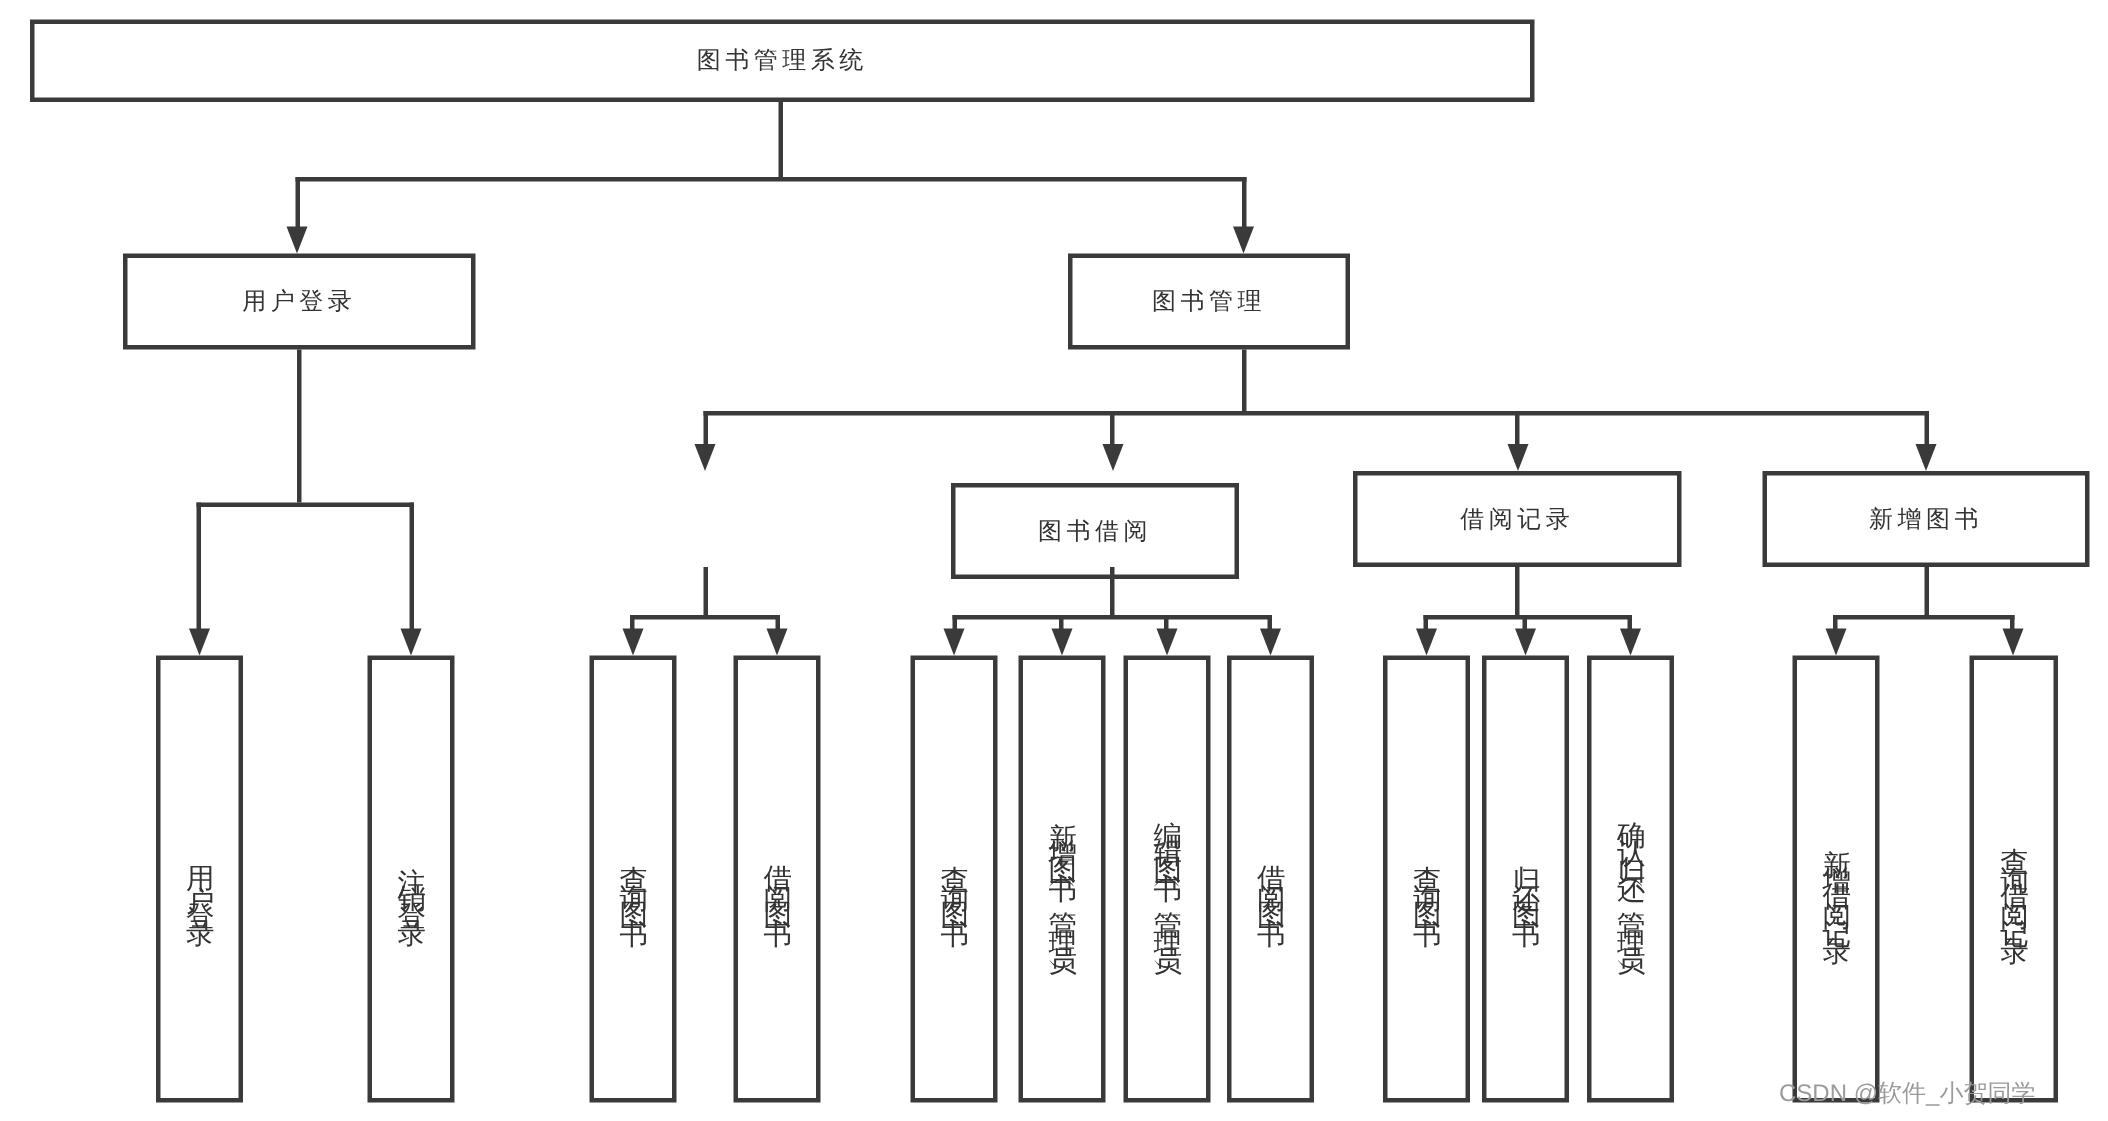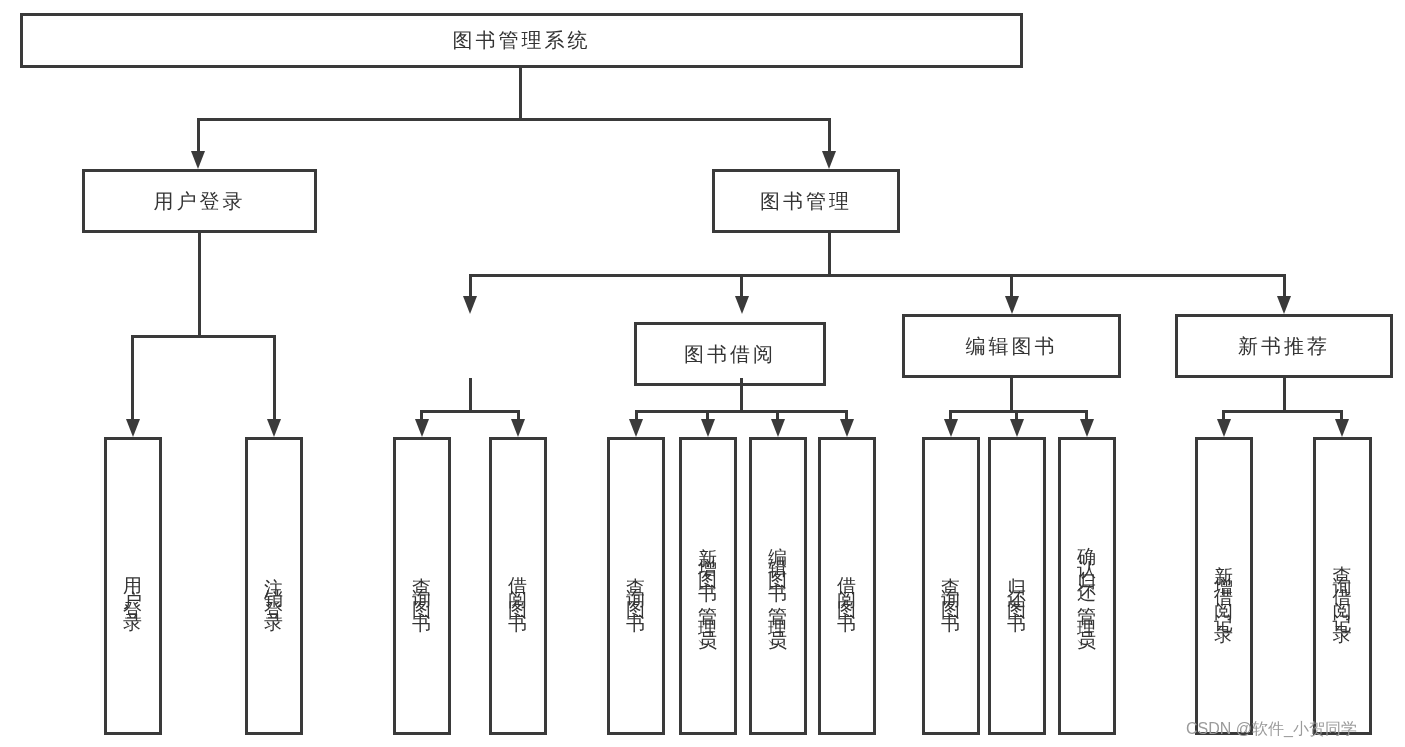--- a/index.html
+++ b/index.html
@@ -20,21 +20,21 @@
   .node {
     position: absolute;
     box-sizing: border-box;
     border: 3px solid var(--line);
     background: #fff;
     display: flex;
     align-items: center;
     justify-content: center;
     color: var(--text);
   }
-  .node.h { font-size: 20px; letter-spacing: 3px; }
+  .node.h { font-size: 16px; letter-spacing: 3px; }
   .vtext {
     writing-mode: vertical-rl;
     text-orientation: mixed;
     font-size: 19px;
     letter-spacing: 12px;
     color: var(--text);
     line-height: 1;
   }
   .seg { position: absolute; background: var(--line); }
   .arrow {
@@ -70,25 +70,25 @@
   <div class="node h" style="left:712px;top:169px;width:188px;height:64px">
     <span>图书管理</span>
   </div>
 
 
   <div class="node h" style="left:634px;top:322px;width:192px;height:64px">
     <span>图书借阅</span>
   </div>
 
   <div class="node h" style="left:902px;top:314px;width:219px;height:64px">
-    <span>编辑图书</span>
+    <span>借阅记录</span>
   </div>
 
   <div class="node h" style="left:1175px;top:314px;width:218px;height:64px">
-    <span>新书推荐</span>
+    <span>新增图书</span>
   </div>
 
   <div class="node" style="left:104px;top:437px;width:58px;height:298px">
     <span class="vtext">用户登录</span>
   </div>
   <div class="node" style="left:245px;top:437px;width:58px;height:298px">
     <span class="vtext">注销登录</span>
   </div>
 
   <div class="node" style="left:393px;top:437px;width:58px;height:298px">

